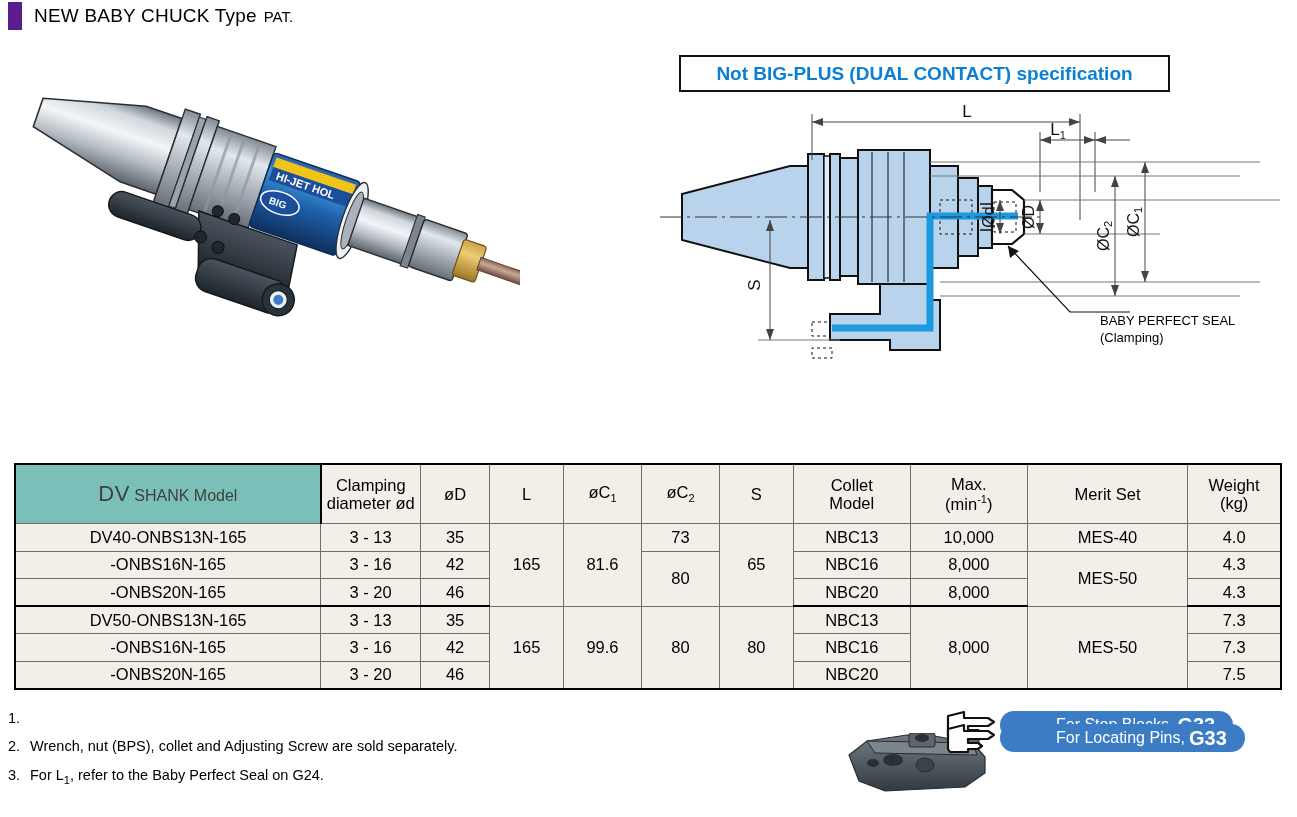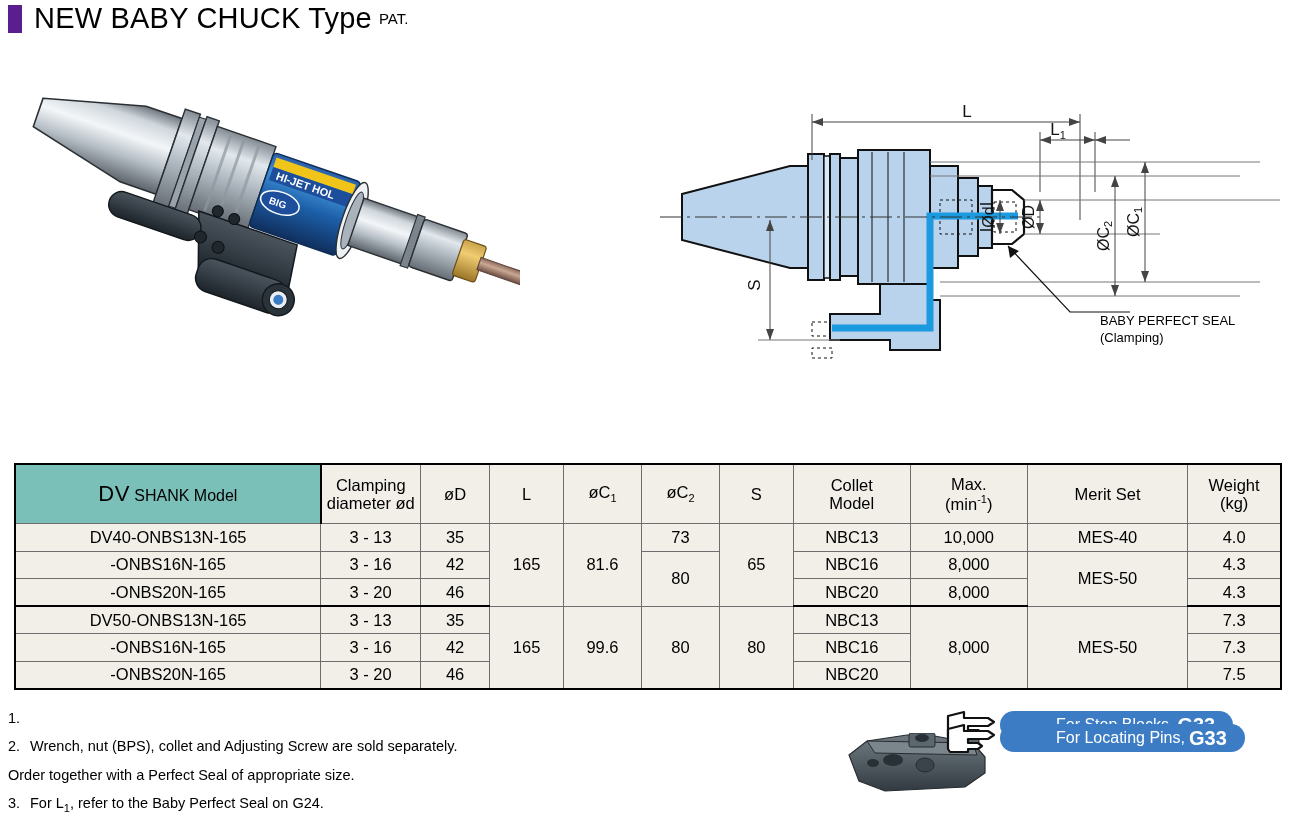--- a/index.html
+++ b/index.html
@@ -6,21 +6,21 @@
   body{
     width:1297px;height:817px;background:#ffffff;
     font-family:"Liberation Sans","DejaVu Sans",sans-serif;
     color:#000;overflow:hidden;position:relative;
   }
   .page{position:relative;width:1297px;height:817px;}
 
   
   .title-row{position:absolute;left:8px;top:2px;display:flex;align-items:center;}
   .title-mark{width:14px;height:28px;background:#5b1e8f;margin-right:12px;}
-  .title-text{font-size:29px;letter-spacing:.2px;white-space:nowrap;}
+  .title-text{font-size:19px;letter-spacing:.2px;white-space:nowrap;}
   .title-pat{font-size:15px;margin-left:7px;}
 
   
   .photo{position:absolute;left:0px;top:80px;width:520px;height:300px;}
   .photo svg{display:block;}
 
   
   .bigplus-box{
     position:absolute;left:679px;top:55px;width:487px;height:33px;
     border:2px solid #111;background:#fff;
@@ -39,21 +39,21 @@
   .table-wrap{position:absolute;left:14px;top:463px;width:1268px;}
   table.spec{border-collapse:collapse;table-layout:fixed;width:1268px;
              border:2.5px solid #000;}
   table.spec td,table.spec th{
     border:1px solid #6d6d6d;text-align:center;vertical-align:middle;
     font-size:16.5px;padding:0;background:#f2efe8;font-weight:normal;
   }
   thead th{background:#bdd3ef;height:58px;line-height:1.12;
            border-bottom:2.5px solid #000;}
   thead th.model-head{
-    background:#7ac0b8;color:#000000;border-right:2.5px solid #000;
+    background:#7ac0b8;color:#404040;border-right:2.5px solid #000;
     font-size:16px;text-align:center;
   }
   thead th.model-head .dv{font-size:22px;letter-spacing:.5px;}
   .sup{font-size:11px;vertical-align:sub;}
   .sup-up{font-size:11px;vertical-align:super;}
   td.model{
     background:#d9ece8;text-align:right;padding-right:14px;
     font-weight:bold;font-size:18px;border-right:2.5px solid #000;
   }
   tr.grp-end td{border-bottom:2.5px solid #000;}
@@ -171,20 +171,23 @@
         <ellipse cx="300" cy="210" rx="5" ry="5" fill="#3b7cc4"></ellipse>
 
         <circle cx="214" cy="146" r="5.5" fill="#20272d" stroke="#0d1215" stroke-width="1"></circle>
         <circle cx="232" cy="148" r="5.5" fill="#20272d" stroke="#0d1215" stroke-width="1"></circle>
         <circle cx="206" cy="176" r="6" fill="#20272d" stroke="#0d1215" stroke-width="1"></circle>
         <circle cx="226" cy="180" r="6" fill="#20272d" stroke="#0d1215" stroke-width="1"></circle>
       </g>
     </svg>
   </div>
 
+  <div class="bigplus-box">
+    <span>Not BIG-PLUS (DUAL CONTACT) specification</span>
+  </div>
 
   <div class="drawing">
     <svg width="650" height="285" viewBox="0 0 650 285">
       <g stroke="#111" fill="none" stroke-width="1">
 
         <path d="M 42 94 L 150 66 L 168 66 L 168 168 L 150 168 L 42 140 Z" fill="#b9d3ec" stroke="#111" stroke-width="2"></path>
 
         <path d="M 168 54 L 184 54 L 184 180 L 168 180 Z" fill="#b9d3ec" stroke="#111" stroke-width="2"></path>
         <path d="M 184 56 L 190 56 L 190 178 L 184 178 Z" fill="#dce9f6" stroke="#111" stroke-width="1.3"></path>
         <path d="M 190 54 L 200 54 L 200 180 L 190 180 Z" fill="#b9d3ec" stroke="#111" stroke-width="2"></path>
@@ -399,21 +402,20 @@
 
   <div class="notes">
     <div class="note">
       <span class="num">1.</span>
     </div>
     <div>
       <div class="note">
         <span class="num">2.</span>
         <span class="txt">Wrench, nut (BPS), collet and Adjusting Screw are sold separately.</span>
       </div>
-      <div class="cont">Order together with a Perfect Seal of appropriate size.</div>
     </div>
     <div class="note">
       <span class="num">3.</span>
       <span class="txt"><span>For L</span><span class="sup">1</span><span>, refer to the Baby Perfect Seal on G24.</span></span>
     </div>
 
   </div>
 
   <div class="block-photo">
     <svg width="150" height="72" viewBox="0 0 150 72">

